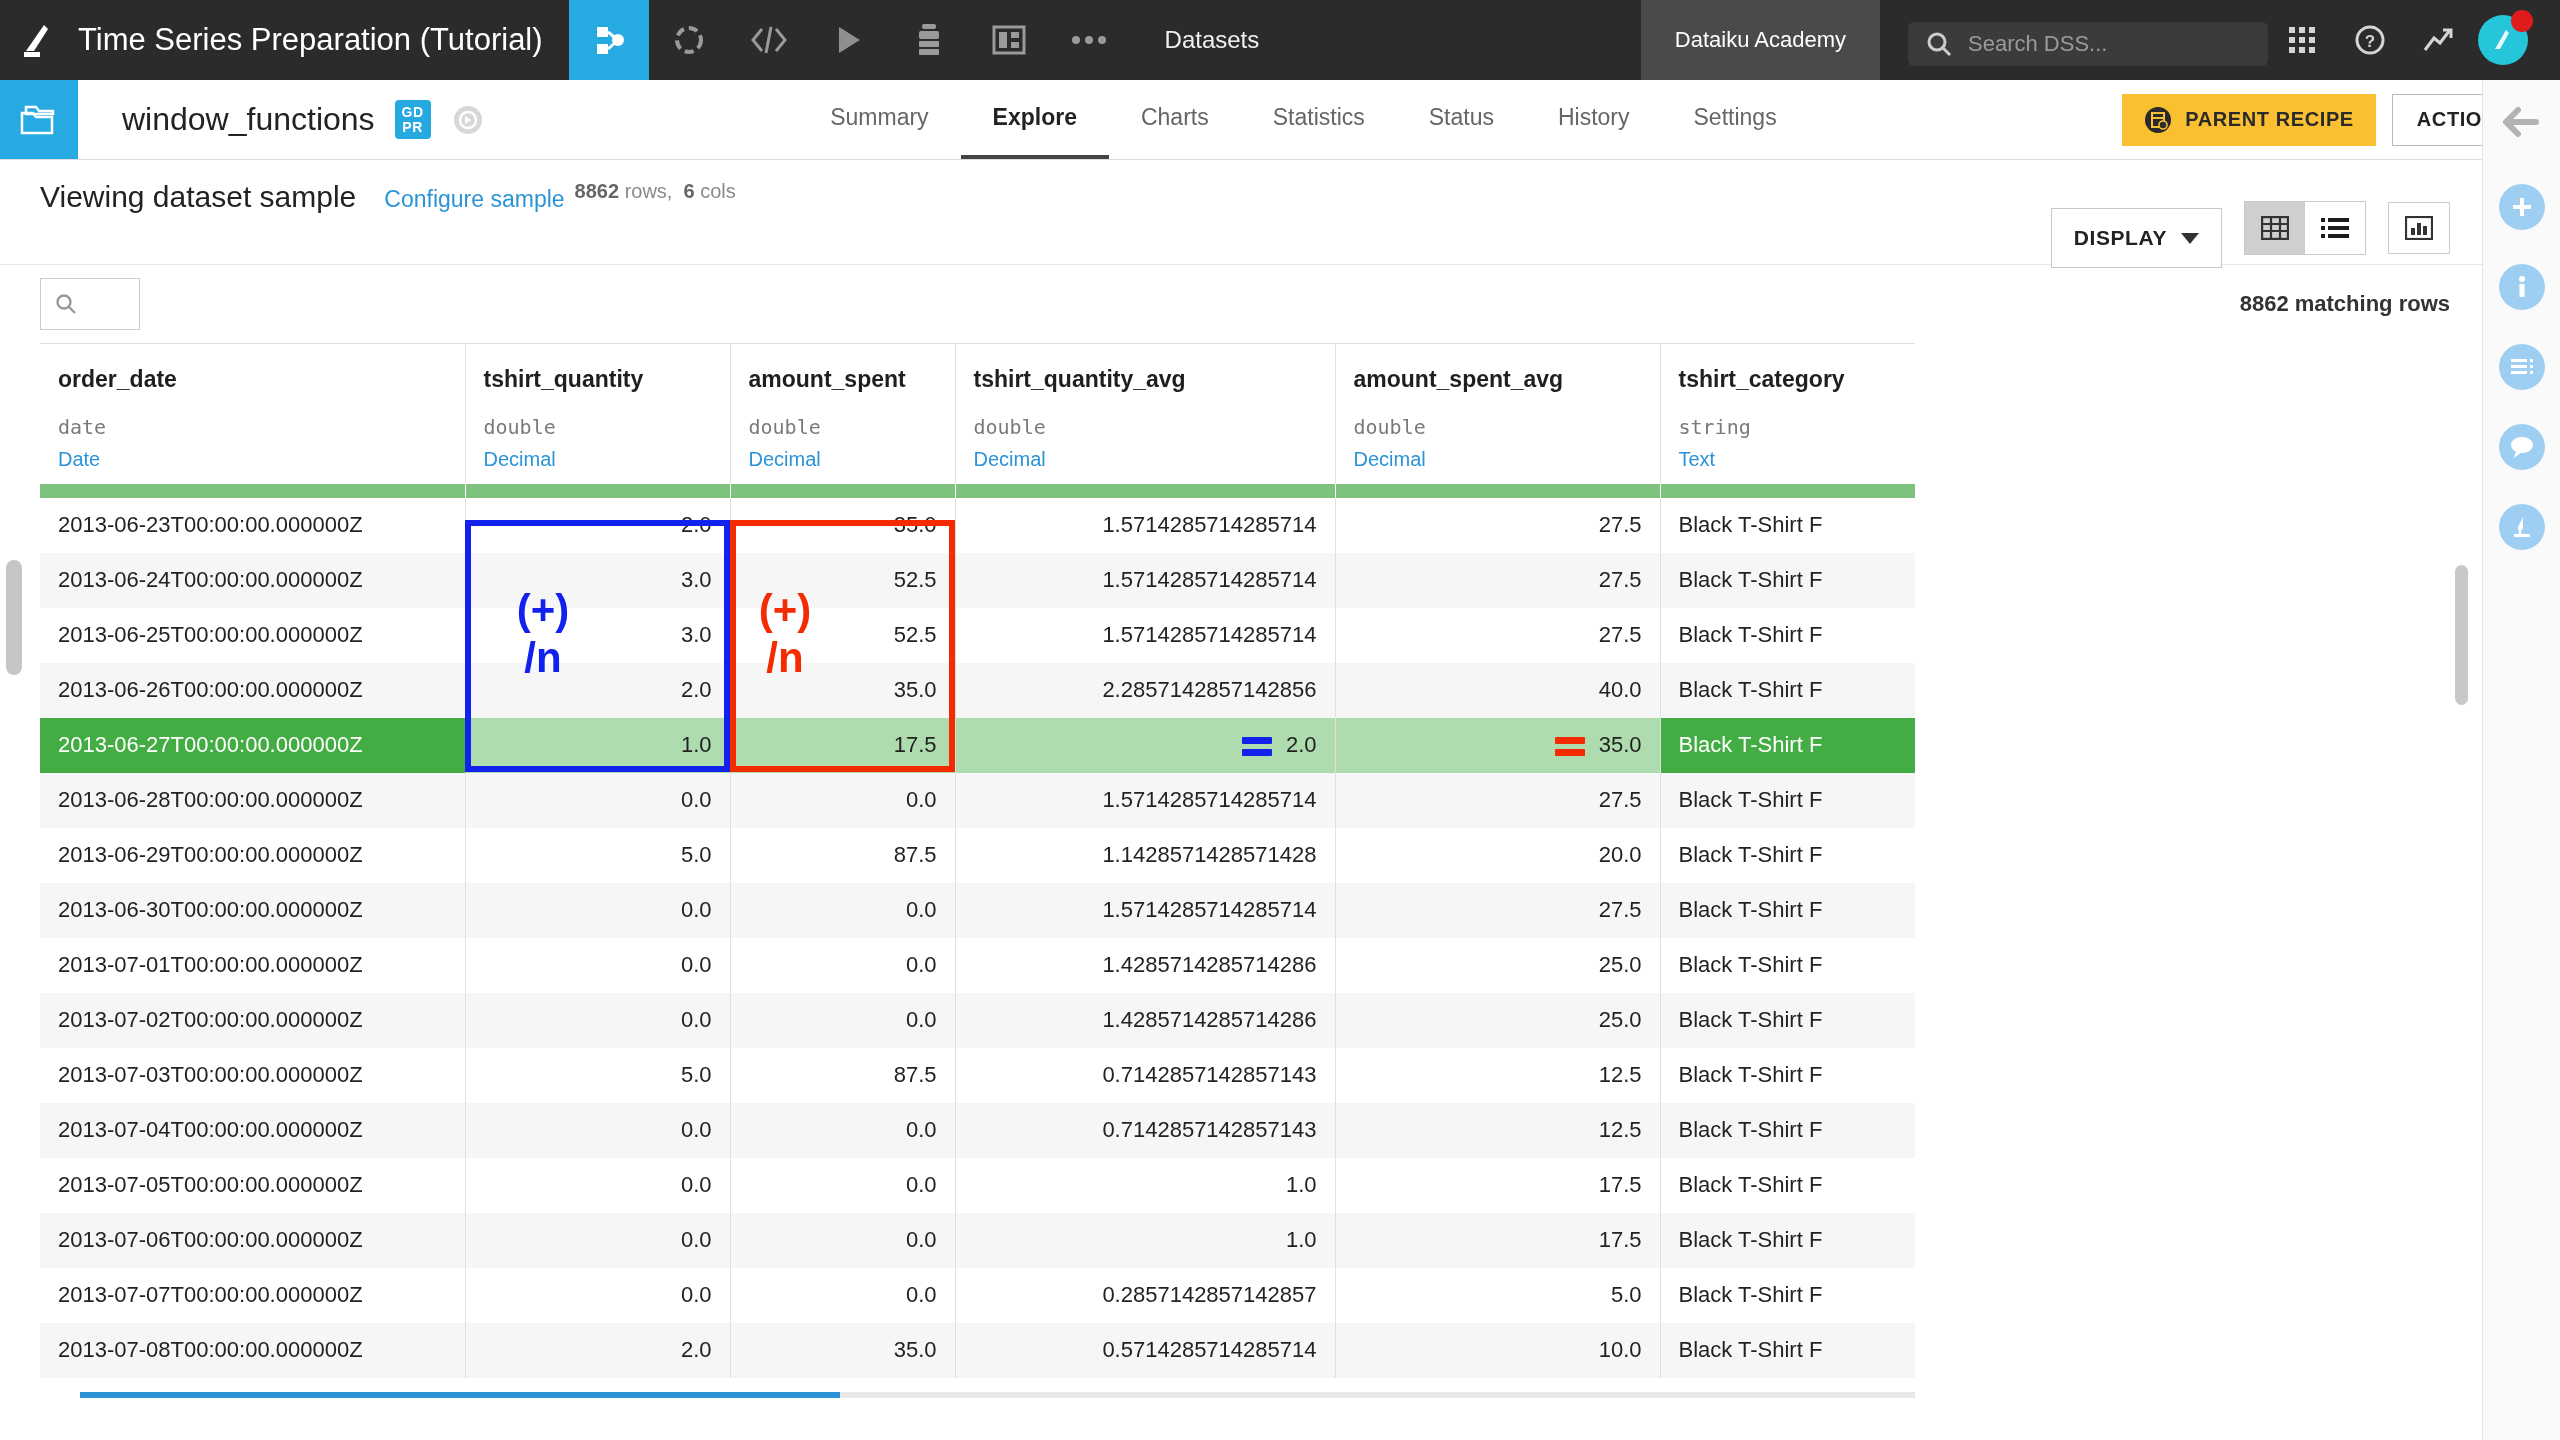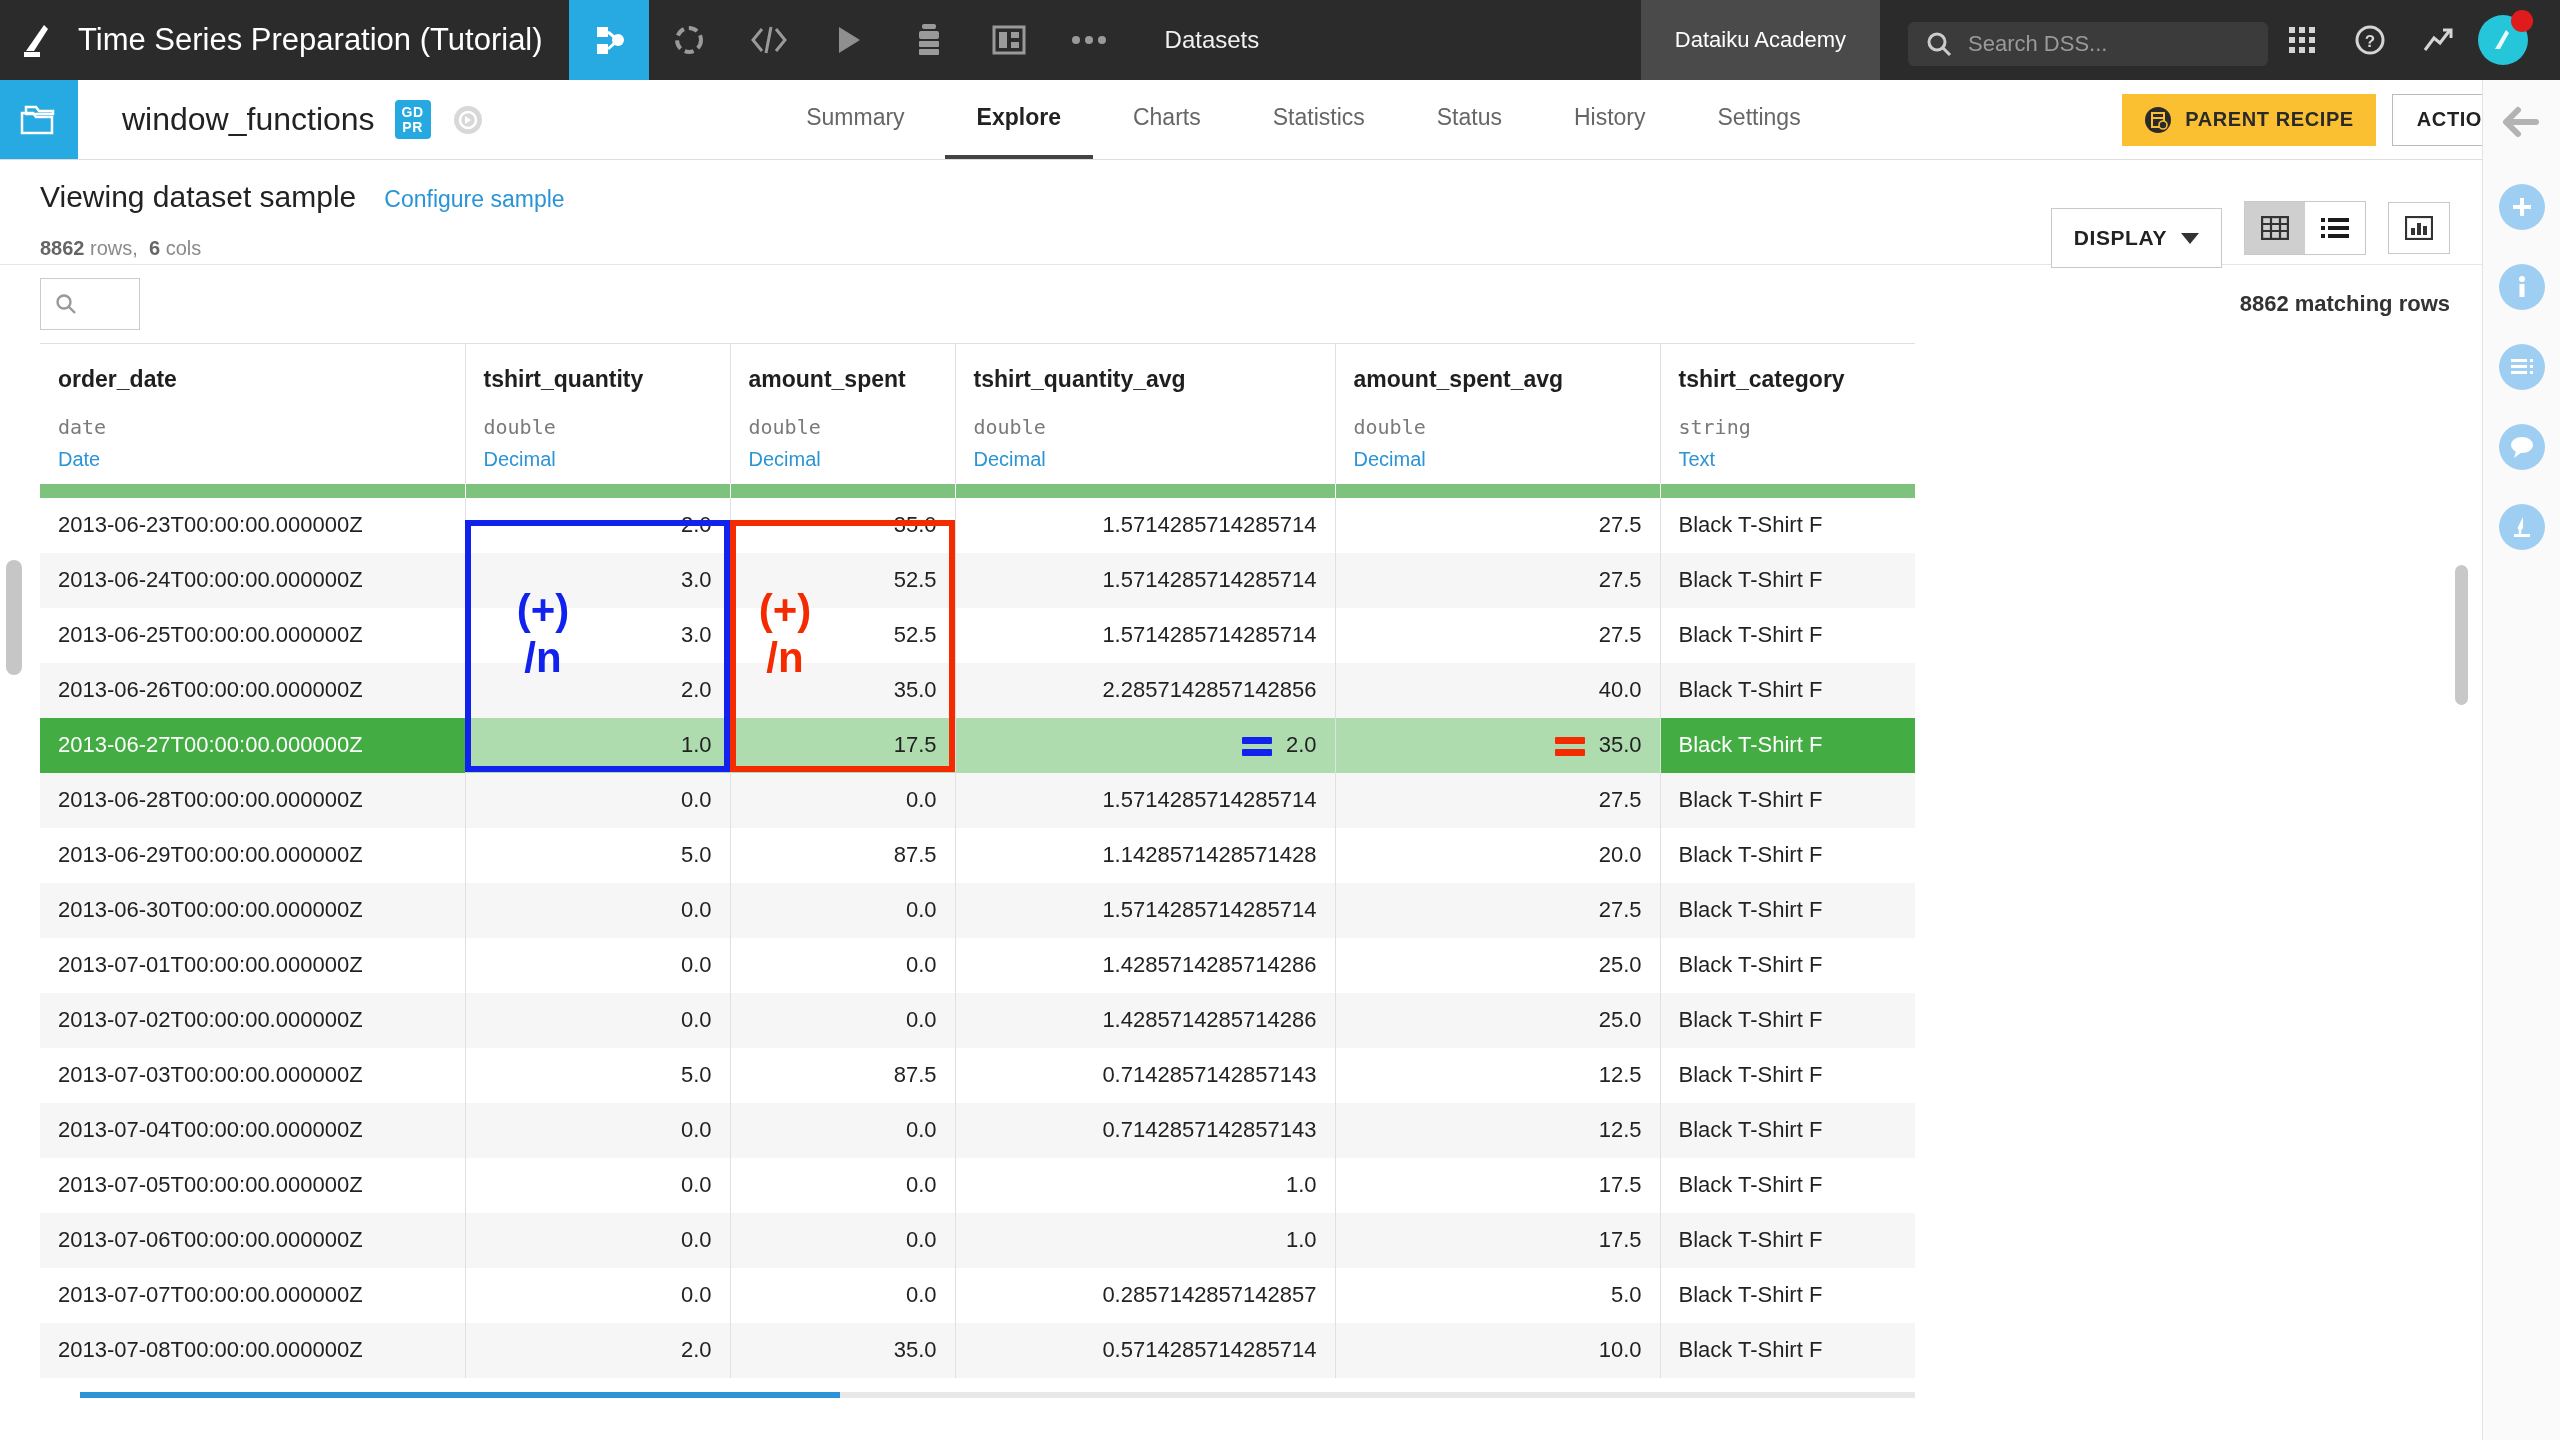--- a/index.html
+++ b/index.html
@@ -111,21 +111,21 @@
     background: #25a9e0; color: #ffffff;
     font-size: 14px; font-weight: bold; line-height: 1.05;
     border-radius: 4px;
     padding: 5px 7px;
     text-align: center;
     letter-spacing: .5px;
   }
   .ds-nav {
     flex: 1;
     display: flex; align-items: stretch; justify-content: center;
-    gap: 8px;
+    gap: 0;
   }
   .ds-tab {
     display: flex; align-items: center;
     padding: 0 32px;
     font-size: 23px; color: #666666;
     cursor: pointer;
     border-bottom: 4px solid transparent;
     white-space: nowrap;
   }
   .ds-tab.active { color: #222222; font-weight: bold; border-bottom-color: #444444; }
@@ -166,21 +166,21 @@
   }
 
   
   .samplebar {
     height: 105px;
     padding: 20px 0 0 40px;
     display: flex; align-items: flex-start;
     border-bottom: 1px solid #e6e6e6;
     position: relative;
   }
-  .sample-left { display: flex; flex-direction: column; gap: 23px; }
+  .sample-left { display: flex; flex-direction: row; gap: 10px; }
   .sample-row1 { display: flex; align-items: baseline; gap: 28px; }
   .sample-title { font-size: 30px; color: #222222; }
   .sample-link { font-size: 23px; color: #2a94d6; cursor: pointer; }
   .sample-row2 { font-size: 20px; color: #8a8a8a; }
   .sample-row2 b { color: #666666; font-weight: bold; }
   .sample-right {
     position: absolute; right: 110px; top: 28px;
     display: flex; align-items: center; gap: 22px;
   }
   .btn-display {

